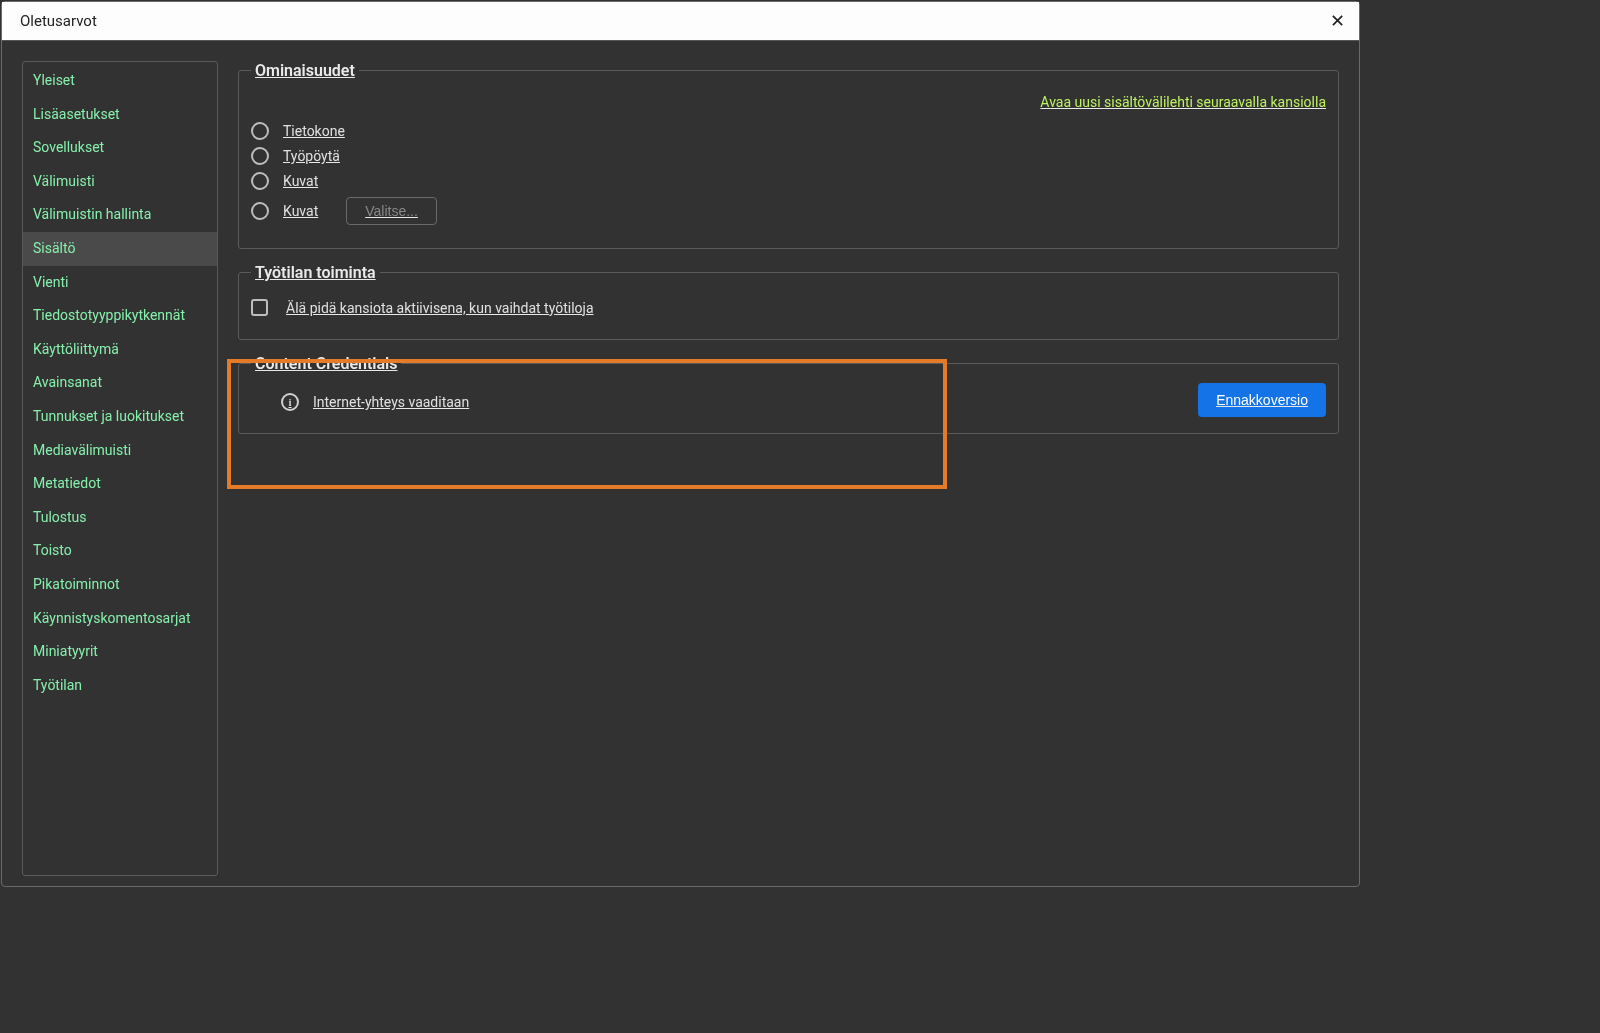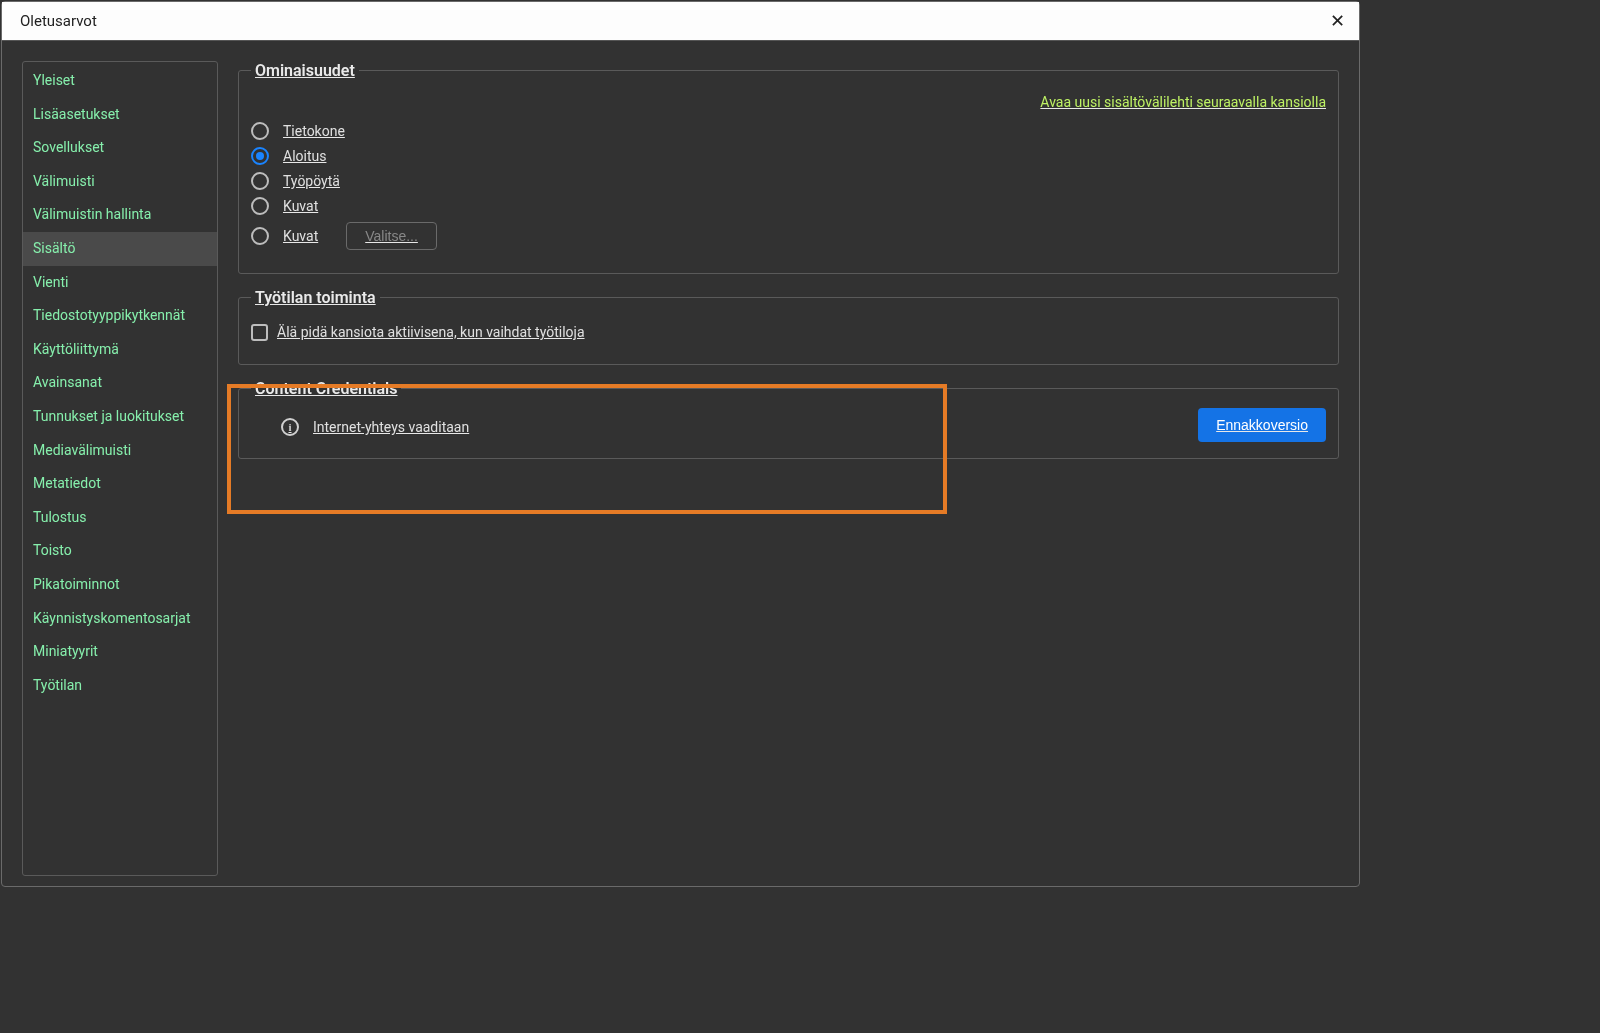--- a/index.html
+++ b/index.html
@@ -119,21 +119,22 @@
   background: transparent;
   color: #888;
   padding: 5px 18px;
   border-radius: 4px;
   font-size: 14px;
   cursor: pointer;
   margin-left: 14px;
 }
 .check-row {
   display: flex;
-  gap: 9px;
+  align-items: center;
+  gap: 18px;
   margin: 7px 0;
 }
 .checkbox {
   width: 17px;
   height: 17px;
   border: 2px solid #bdbdbd;
   border-radius: 3px;
   display: flex;
   align-items: center;
   justify-content: center;
@@ -232,26 +233,20 @@
 
       <fieldset>
         <legend>Ominaisuudet</legend>
         <div class="subtitle">Avaa uusi sisältövälilehti seuraavalla kansiolla</div>
 
         <div class="radio-row">
           <span class="radio-outer"></span>
           <span class="radio-label">Tietokone</span>
         </div>
         <div class="radio-row">
-          <span class="radio-outer selected">
-              <span class="radio-inner"></span>
-            </span>
-          <span class="radio-label">Aloitus</span>
-        </div>
-        <div class="radio-row">
           <span class="radio-outer"></span>
           <span class="radio-label">Työpöytä</span>
         </div>
         <div class="radio-row">
           <span class="radio-outer"></span>
           <span class="radio-label">Kuvat</span>
         </div>
         <div class="radio-row">
           <span class="radio-outer"></span>
           <span class="radio-label">Kuvat</span>

